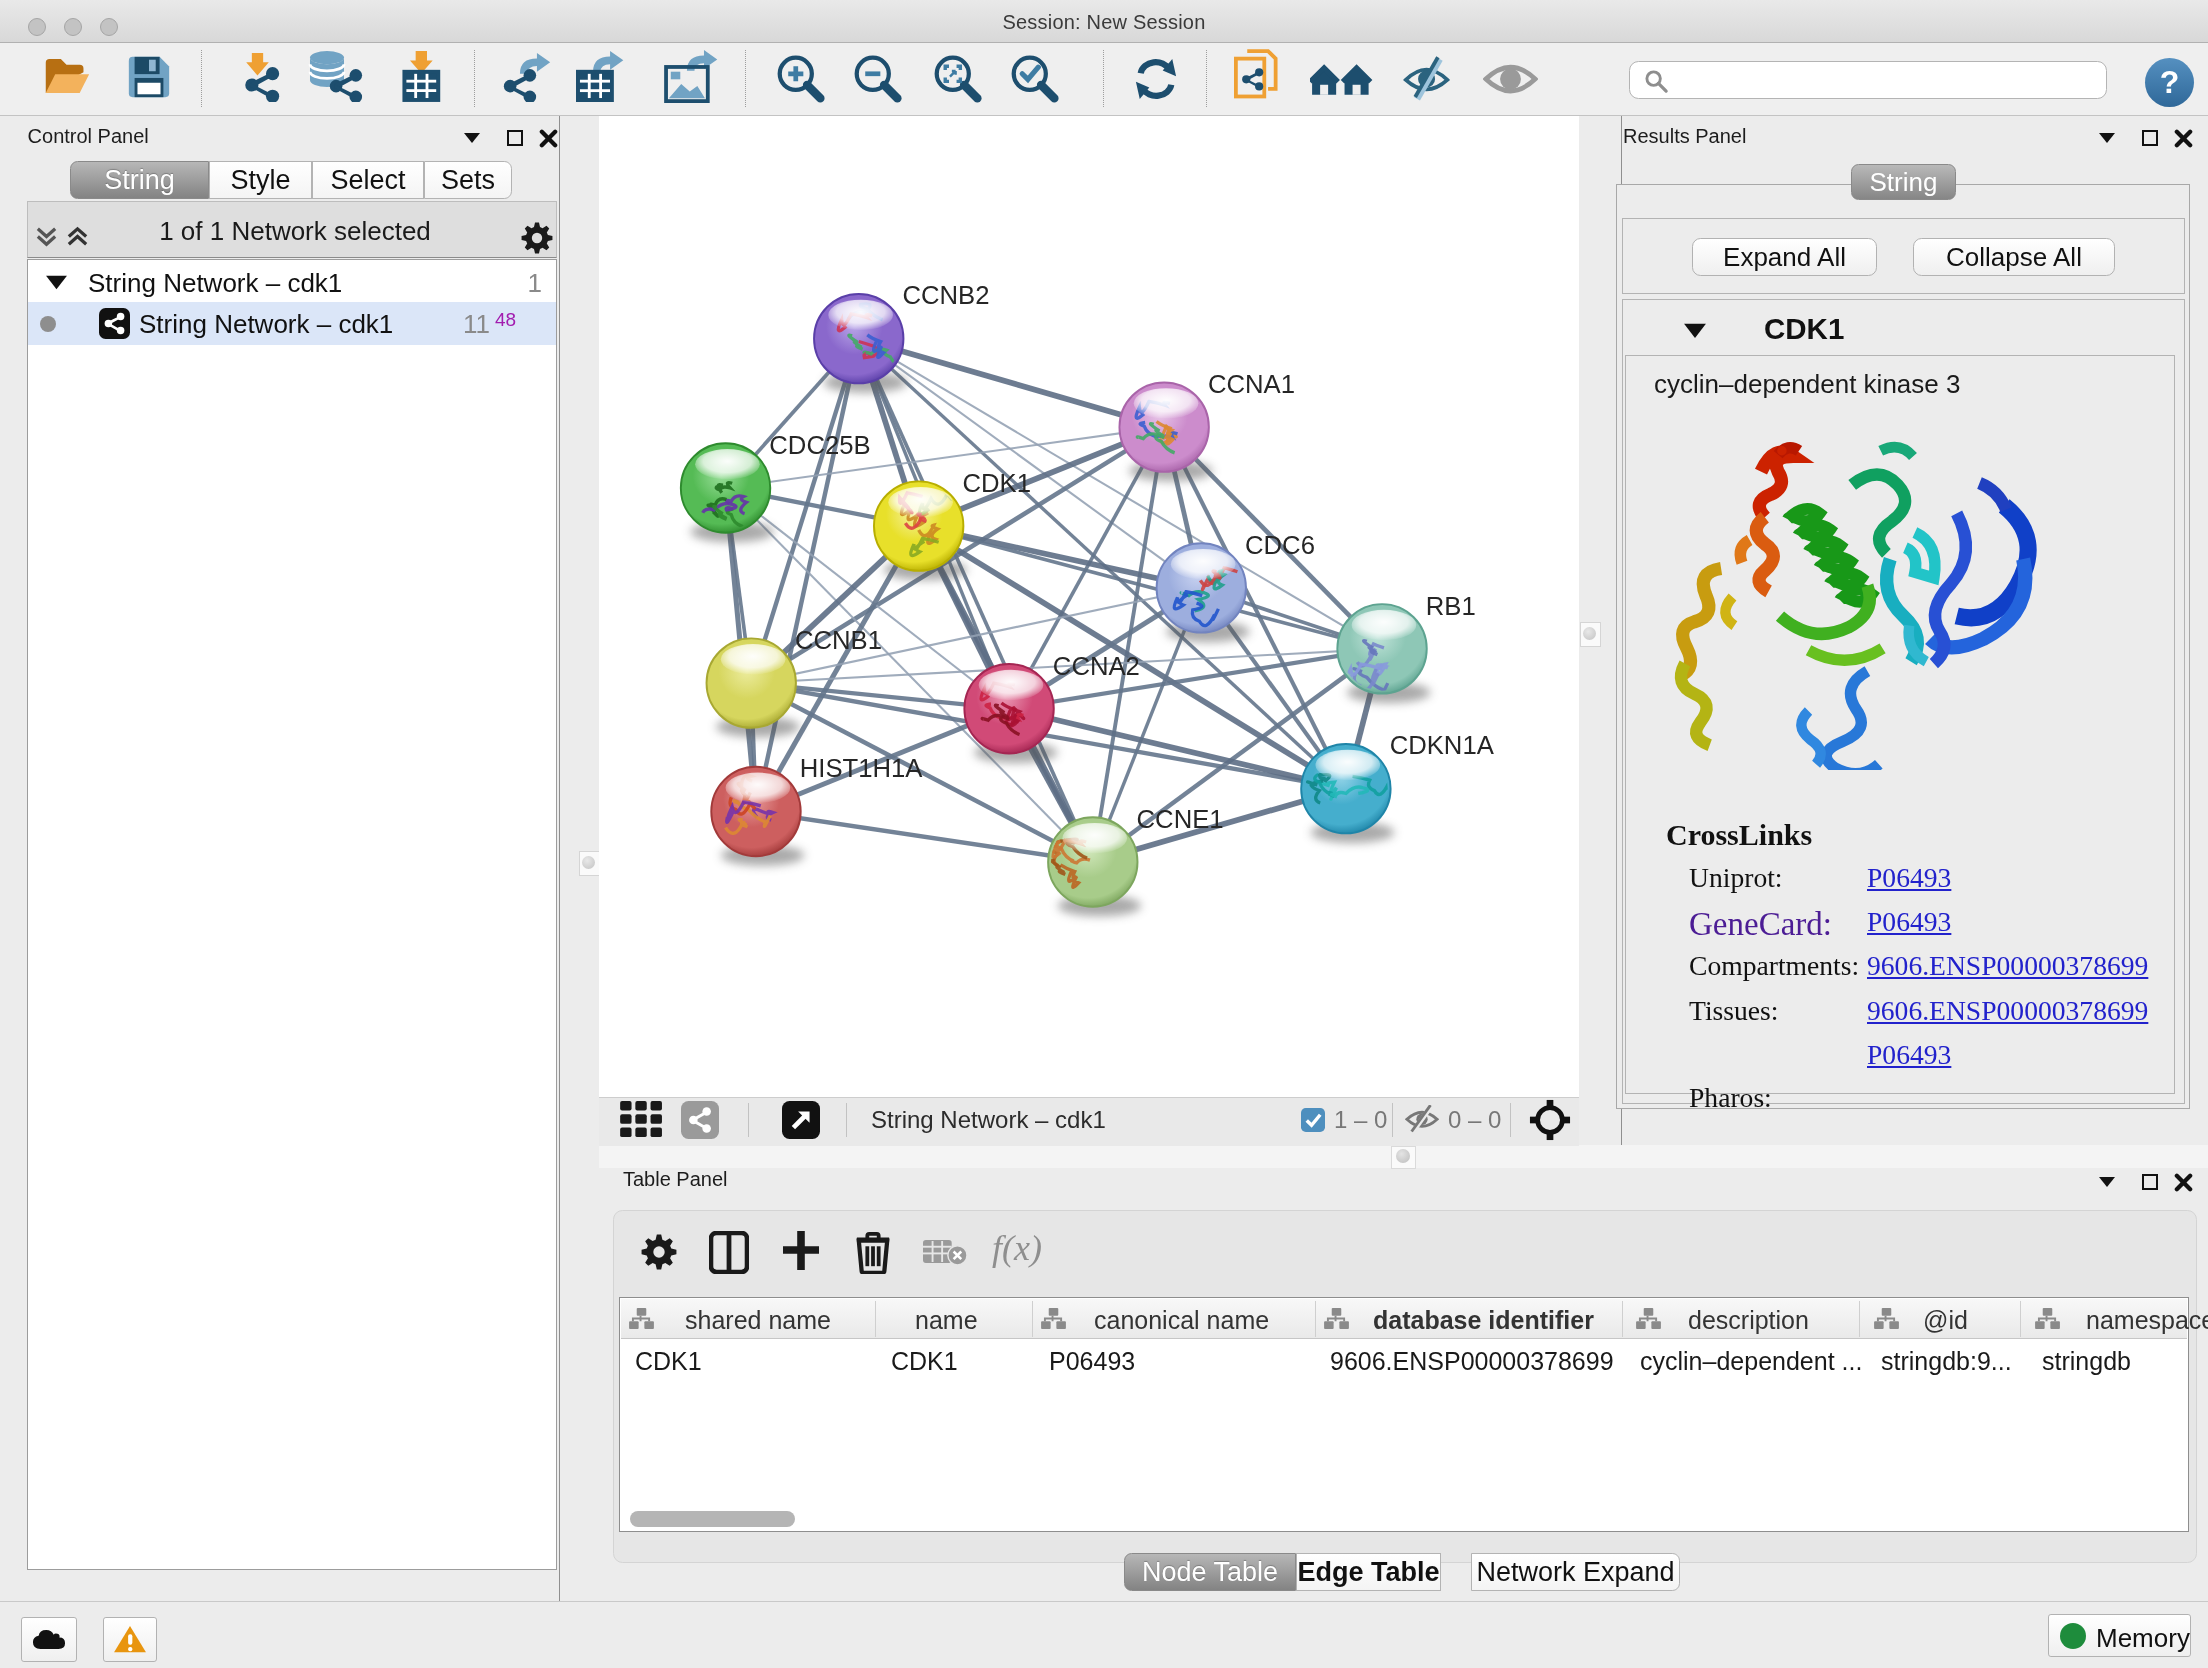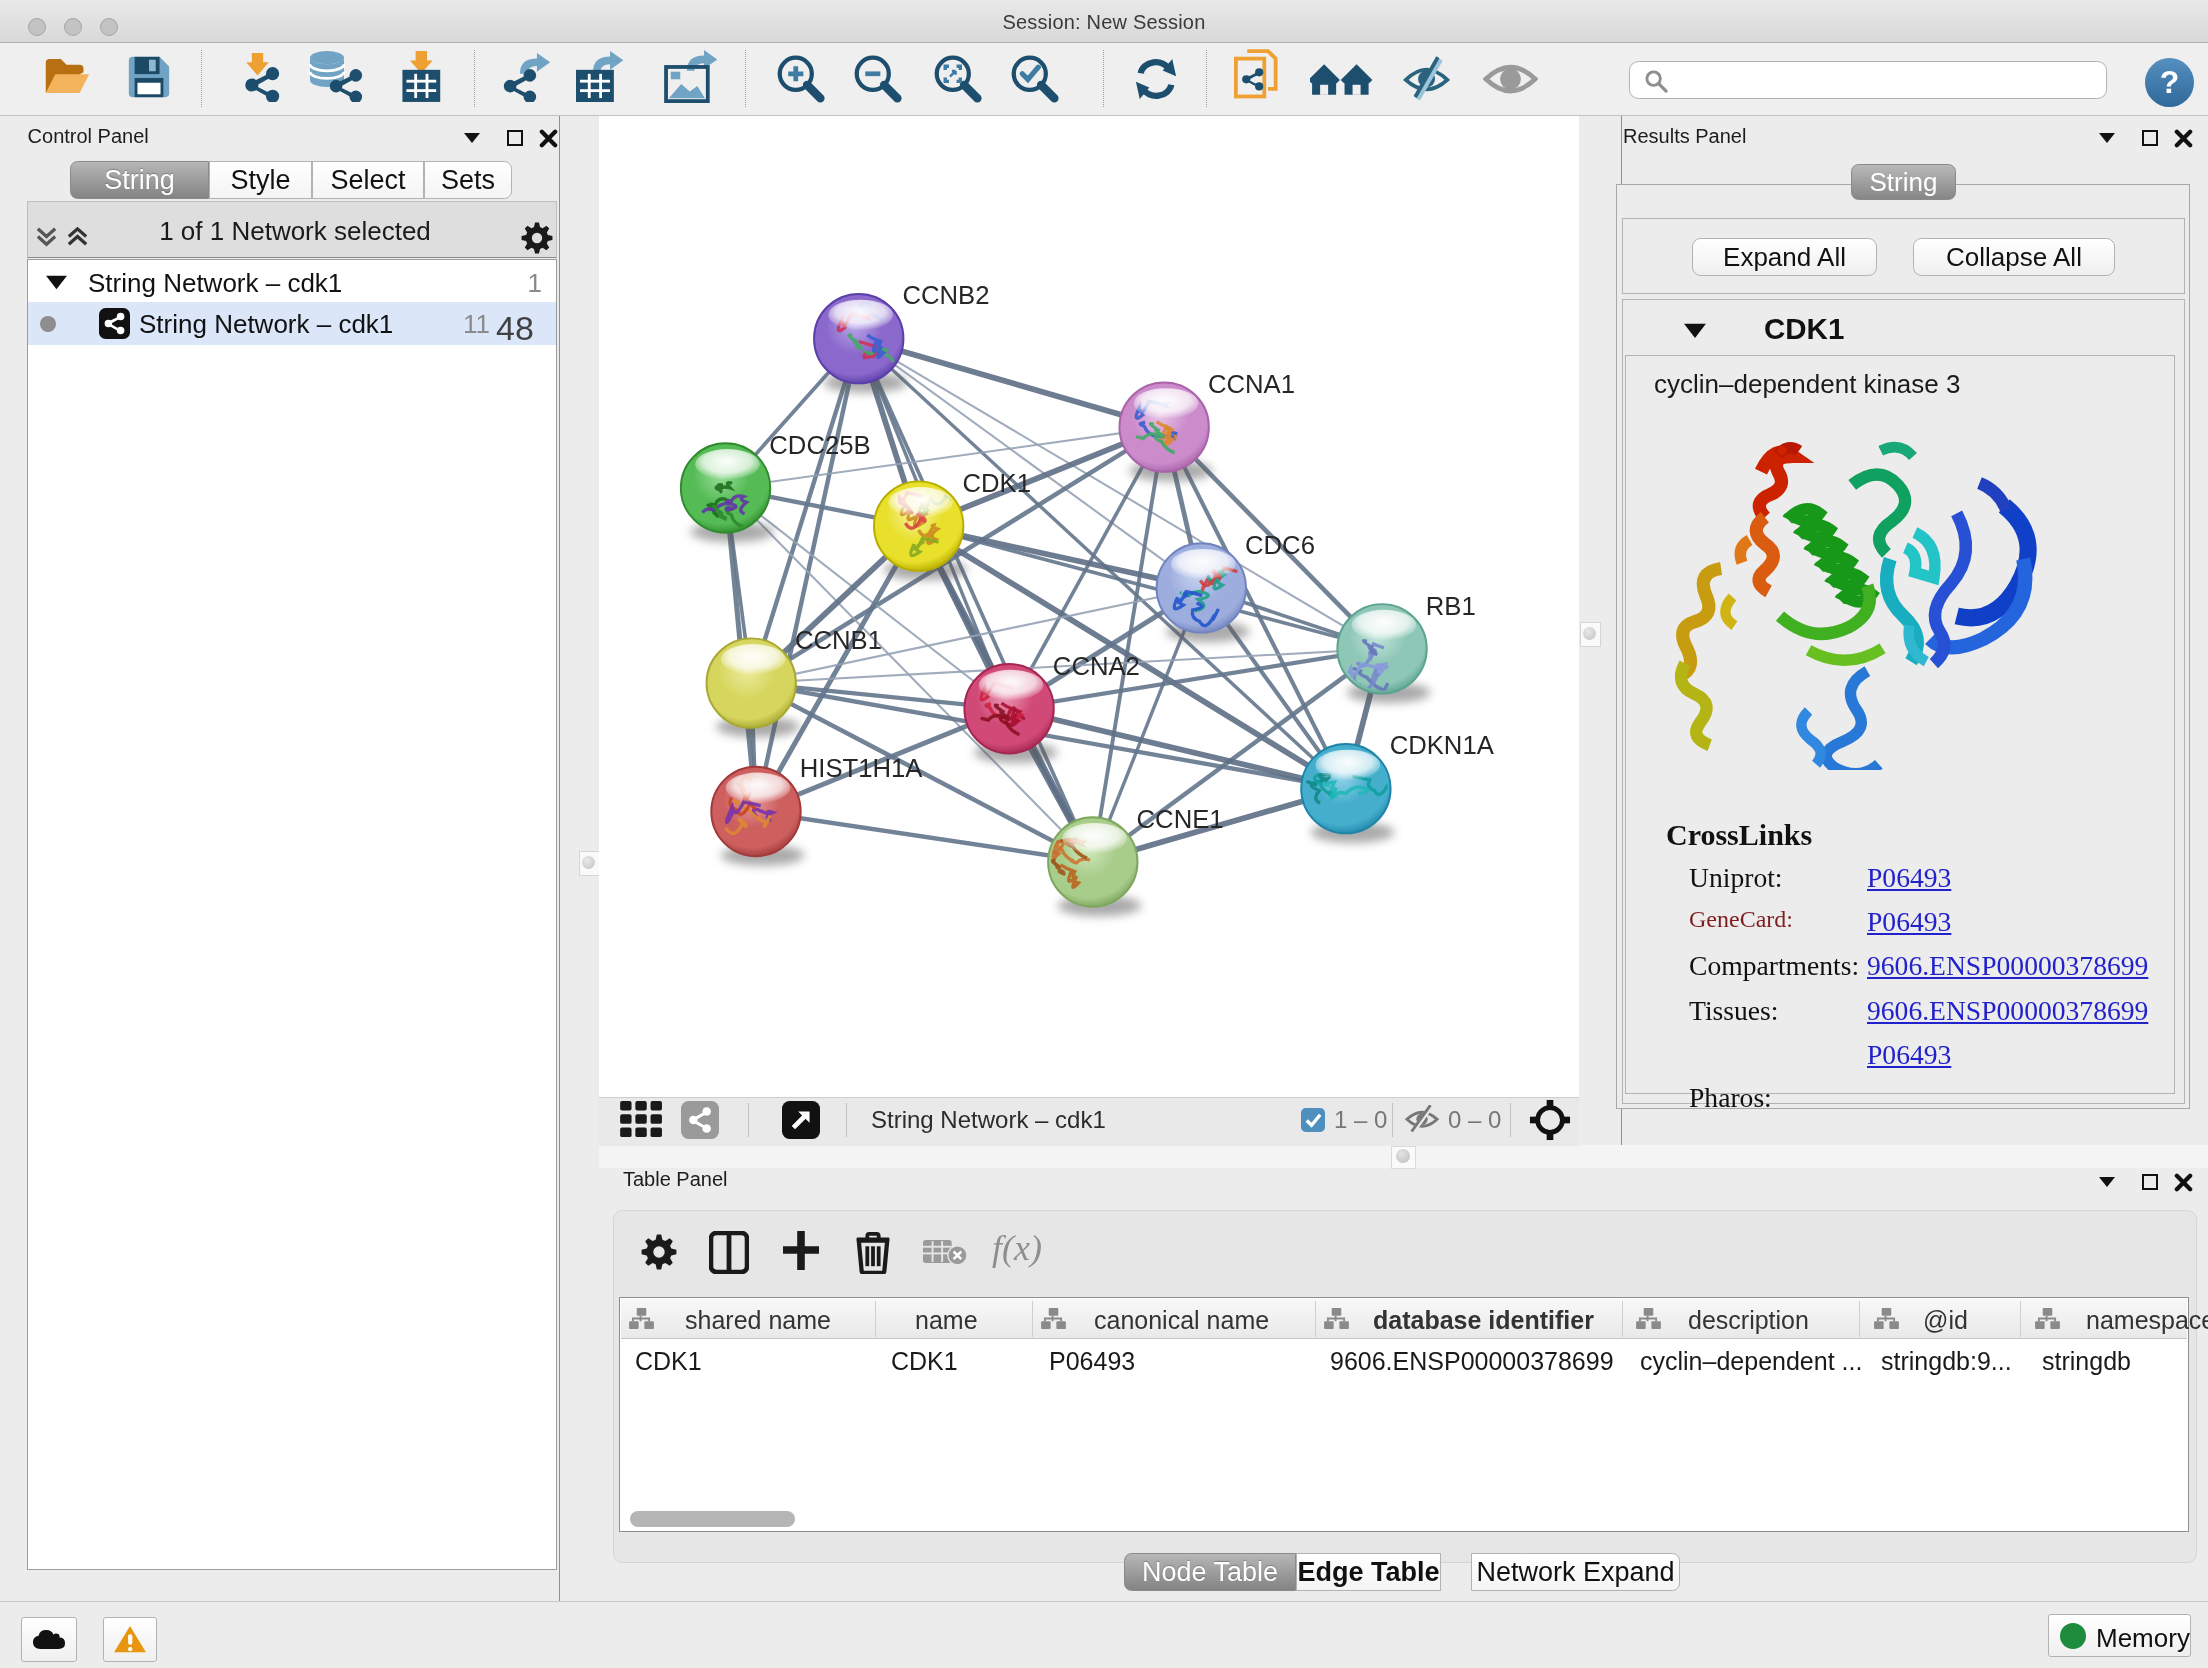--- a/index.html
+++ b/index.html
@@ -251,21 +251,21 @@
     <g fill="#fff">
       <circle cx="10" cy="16.5" r="4"></circle>
       <circle cx="23" cy="9" r="4"></circle>
       <circle cx="23" cy="24" r="4"></circle>
       <path d="M9 15 L23 8 L24 10.5 L10 18 Z"></path>
       <path d="M9 15 L23 23 L22 25.5 L9 18 Z"></path>
     </g>
   </svg>
 <div class="abs" style="left:139px;top:309px;font-size:26px;color:#111;">String Network – cdk1</div>
 <div class="abs" style="left:442px;top:309px;width:48px;text-align:right;font-size:26px;color:#8a8a8a;">11</div>
-<div class="abs" style="left:495px;top:309px;width:40px;text-align:center;font-size:34px;color:#404040;">48</div>
+<div class="abs" style="left:495px;top:309px;width:40px;text-align:left;font-size:19px;color:#a21caf;">48</div>
 <div class="abs" style="left:559px;top:116px;width:40px;height:1485px;background:#ececec;border-left:1.9px solid #8f8f8f;"></div>
 <div class="abs" style="left:579px;top:851px;width:19px;height:23px;background:#fafafa;border:1px solid #d5d5d5;"></div>
 <div class="abs" style="left:582px;top:856px;width:13.3px;height:13.3px;border-radius:50%;background:radial-gradient(circle at 40% 35%,#e8e8e8,#c2c2c2);"></div>
 <div class="abs" style="left:1579px;top:116px;width:42px;height:1029px;background:#ececec;border-right:1.9px solid #8f8f8f;"></div>
 <div class="abs" style="left:1580px;top:622px;width:19px;height:23px;background:#fafafa;border:1px solid #d5d5d5;"></div>
 <div class="abs" style="left:1583px;top:627px;width:13.3px;height:13.3px;border-radius:50%;background:radial-gradient(circle at 40% 35%,#e8e8e8,#c2c2c2);"></div>
 <div class="abs" style="left:599px;top:1145px;width:1609px;height:23px;background:#f4f4f4;"></div>
 <div class="abs" style="left:1391px;top:1146px;width:23px;height:21px;background:#fafafa;border:1px solid #dadada;"></div>
 <div class="abs" style="left:1396px;top:1149px;width:14.3px;height:14.3px;border-radius:50%;background:radial-gradient(circle at 40% 35%,#e4e4e4,#bdbdbd);"></div>
 <div class="abs" style="left:599px;top:116px;width:980px;height:981px;background:#fff;"></div>
@@ -636,21 +636,21 @@
     <path d="M376 140 q12 56 -42 84 q-38 18 -56 0" fill="none" stroke="#2464dc" stroke-width="15"></path>
     <path d="M306 92 q22 42 -6 74 q-26 28 -12 50 q12 18 -6 34" fill="none" stroke="#2850d4" stroke-width="13"></path>
     <path d="M330 60 q20 8 28 28" fill="none" stroke="#2040c0" stroke-width="13"></path>
     <path d="M212 258 q-28 16 -12 40 q16 22 -14 34 q-30 12 -8 28 q26 14 46 -4" fill="none" stroke="#2878d8" stroke-width="12"></path>
     <path d="M150 300 q-16 16 2 30 q18 12 6 26" fill="none" stroke="#3088e0" stroke-width="11"></path>
     <circle cx="122" cy="26" r="5" fill="#cc2200"></circle>
   </svg>
 <div class="abs serif" style="left:1666px;top:818px;font-size:30px;font-weight:bold;color:#111;">CrossLinks</div>
 <div class="abs serif" style="left:1689px;top:862px;font-size:27.6px;color:#111;">Uniprot:</div>
 <div class="abs serif blink" style="left:1867px;top:862px;font-size:27.6px;">P06493</div>
-<div class="abs serif" style="left:1689px;top:906px;font-size:24px;color:#7f1d1d;">GeneCard:</div>
+<div class="abs serif" style="left:1689px;top:906px;font-size:33px;color:#4c1d95;">GeneCard:</div>
 <div class="abs serif blink" style="left:1867px;top:906px;font-size:27.6px;">P06493</div>
 <div class="abs serif" style="left:1689px;top:950px;font-size:27.6px;color:#111;">Compartments:</div>
 <div class="abs serif blink" style="left:1867px;top:950px;font-size:27.6px;">9606.ENSP00000378699</div>
 <div class="abs serif" style="left:1689px;top:995px;font-size:27.6px;color:#111;">Tissues:</div>
 <div class="abs serif blink" style="left:1867px;top:995px;font-size:27.6px;">9606.ENSP00000378699</div>
 <div class="abs serif" style="left:1689px;top:1039px;font-size:27.6px;color:#111;margin-top:43px;">Pharos:</div>
 <div class="abs serif blink" style="left:1867px;top:1039px;font-size:27.6px;">P06493</div>
 <div class="abs panelhead" style="left:623px;top:1168px;">Table Panel</div>
 <div class="abs tri" style="left:2099px;top:1177px;"></div>
 <div class="abs sq" style="left:2142px;top:1174px;"></div>

